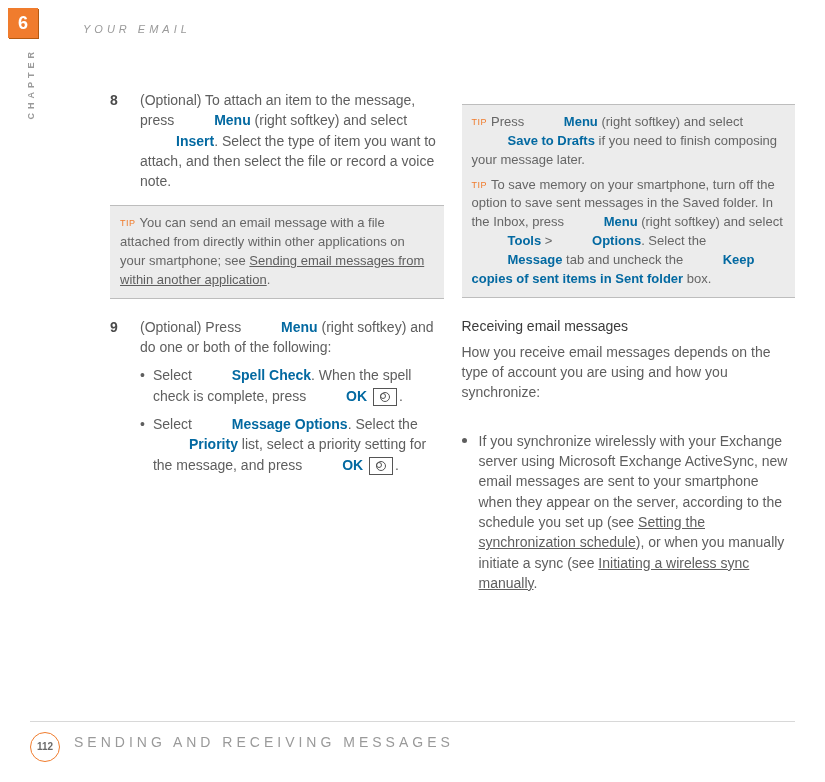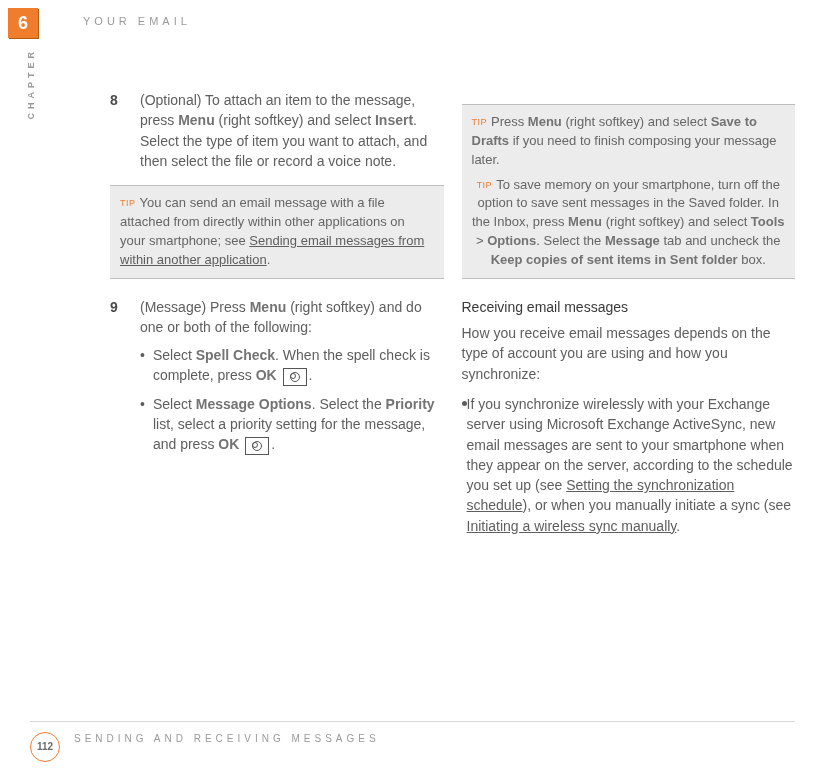--- a/index.html
+++ b/index.html
@@ -31,26 +31,27 @@
     color: #fff;
     font-size: 18px;
     font-weight: bold;
     display: flex;
     align-items: center;
     justify-content: center;
     box-shadow: 1px 1px 0 #b55a10;
   }
   .header-label {
     position: absolute;
-    top: 14px;
+    top: 22px;
     left: 83px;
     letter-spacing: 4px;
     font-size: 11px;
     color: #9a9a9a;
     text-transform: uppercase;
+    font-style: italic;
   }
   .side-label {
     position: absolute;
     top: 48px;
     left: 25px;
     transform: rotate(-90deg);
     transform-origin: left top;
     letter-spacing: 4px;
     font-size: 9px;
     font-weight: bold;
@@ -80,21 +81,21 @@
     min-width: 18px;
   }
   .step-body .sub {
     margin-top: 8px;
     display: flex;
     gap: 8px;
   }
   .sub-bullet {
     color: #5e5e5e;
   }
-  strong { color: #737373; }
+  strong { color: #0369a1; margin-left: 36px; }
   .link {
     text-decoration: underline;
     color: #5e5e5e;
   }
   .tip-box {
     border-top: 1px solid #bdbdbd;
     border-bottom: 1px solid #bdbdbd;
     background: #ececec;
     padding: 8px 10px;
     margin: 14px 0 18px;
@@ -137,21 +138,22 @@
     border-radius:50%;
     width:4px;height:4px;
   }
   .h3 {
     color: #3a3a3a;
     font-weight: normal;
     margin: 14px 0 6px;
   }
   .bullet-row {
     display:flex;
-    margin-top:10px;
+    gap:12px;
+    margin-top:28px;
   }
   .dot {
     width:5px;height:5px;background:#5e5e5e;border-radius:50%;margin-top:7px;flex-shrink:0;
   }
   .footer {
     position:absolute;
     bottom:20px;
     left:30px;
     right:30px;
     border-top:1px solid #d8d8d8;
@@ -159,24 +161,24 @@
     display:flex;
     align-items:flex-start;
     gap:14px;
   }
   .page-number {
     width:28px;height:28px;border:1px solid #f07c2d;border-radius:50%;
     display:flex;align-items:center;justify-content:center;
     font-size:10px;color:#6a6a6a;font-weight:bold;
   }
   .footer-text {
-    letter-spacing:4px;font-size:10px;color:#9a9a9a;
+    letter-spacing:4px;font-size:14px;color:#9a9a9a;
   }
   .tip-box .block { margin-bottom:6px; }
-  .tip-box .block:last-child { margin-bottom:0;text-align:center; }
+  .tip-box .block:last-child { margin-bottom:0; }
 </style>
 </head>
 <body>
 
 <div class="page">
 
   <div class="corner-box">6</div>
   <div class="header-label">YOUR EMAIL</div>
   <div class="side-label">
       <span class="side-label-inner">CHAPTER</span>
@@ -193,21 +195,21 @@
         </div>
       </div>
 
       <div class="tip-box">
         <span class="tip-label">TIP</span><span>You can send an email message with a file attached from directly within other applications on your smartphone; see </span><span class="link">Sending email messages from within another application</span><span>.</span>
       </div>
 
       <div class="step">
         <div class="step-num">9</div>
         <div class="step-body">
-          <span>(Message) Press </span><strong>Menu</strong><span> (right softkey) and do one or both of the following:</span>
+          <span>(Optional) Press </span><strong>Menu</strong><span> (right softkey) and do one or both of the following:</span>
           <div class="sub">
             <span class="sub-bullet">•</span>
             <div>
               <span>Select </span><strong>Spell Check</strong><span>. When the spell check is complete, press </span><strong>OK</strong> <span class="ok-icon"></span><span>.</span>
             </div>
           </div>
           <div class="sub">
             <span class="sub-bullet">•</span>
             <div>
               <span>Select </span><strong>Message Options</strong><span>. Select the </span><strong>Priority</strong><span> list, select a priority setting for the message, and press </span><strong>OK</strong> <span class="ok-icon"></span><span>.</span>

